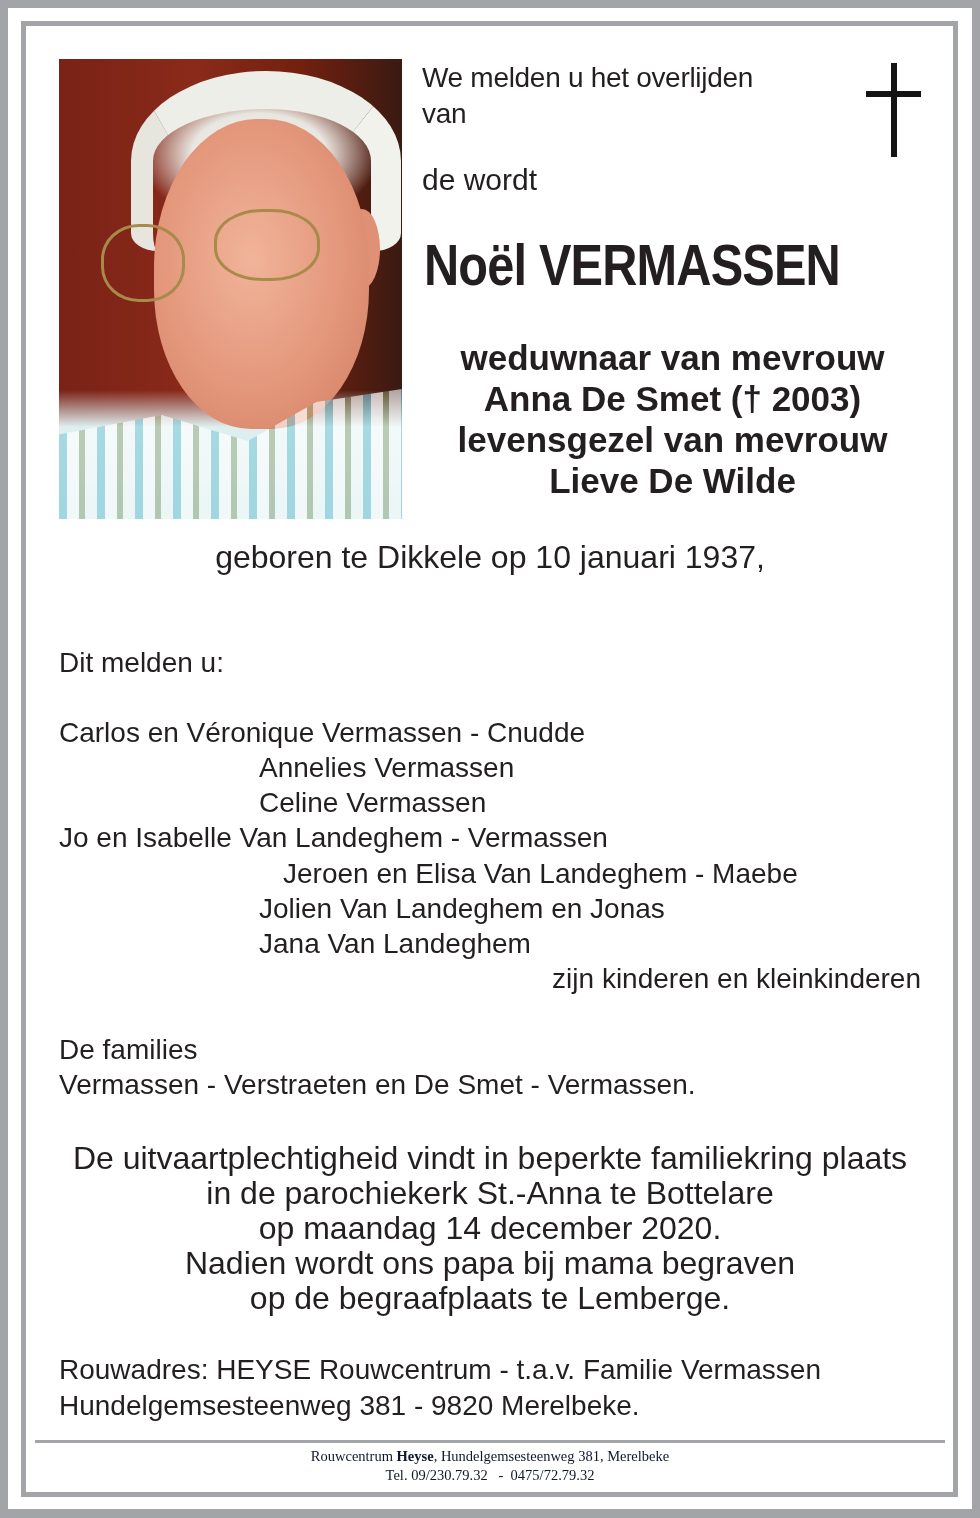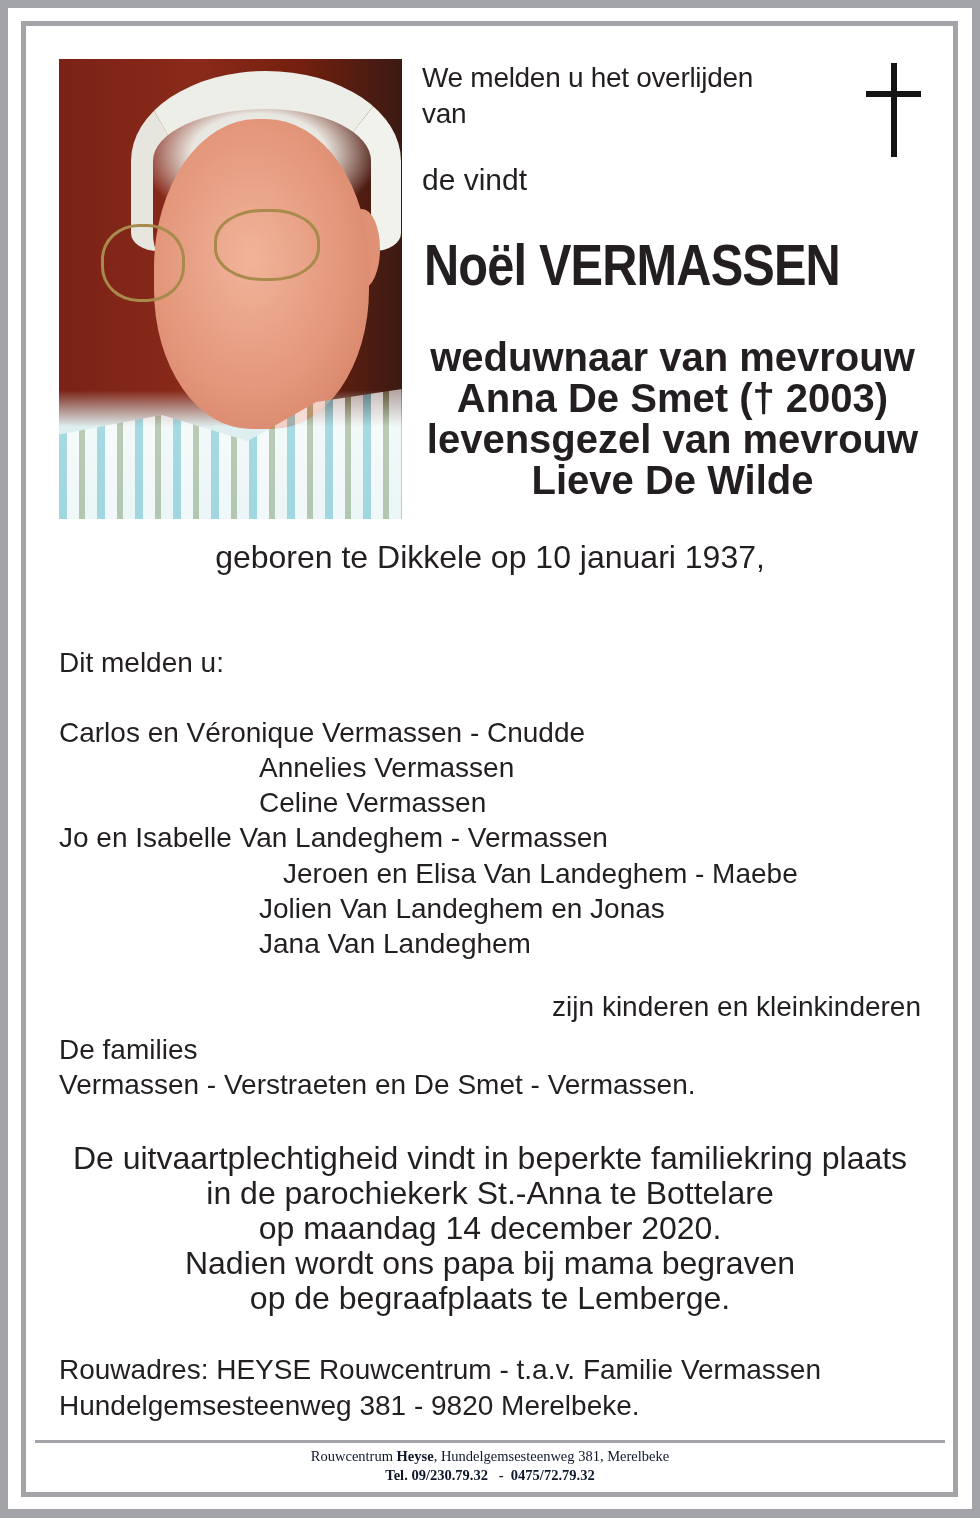--- a/index.html
+++ b/index.html
@@ -60,21 +60,21 @@
     .cross-h { position: absolute; left: 866px; top: 91px; width: 55px; height: 6px; background: #141414; }
 
     .intro { left: 422px; top: 60px; font-size: 28px; line-height: 36px; letter-spacing: -0.3px; }
     .title-prefix { left: 422px; top: 162px; font-size: 30px; line-height: 36px; }
     .name {
       left: 424px; top: 232px; font-size: 58px; line-height: 66px; font-weight: bold;
       letter-spacing: -1px; transform: scaleX(0.84); transform-origin: left top;
     }
     .relation {
       left: 420px; top: 337px; width: 505px; text-align: center;
-      font-size: 40px; line-height: 41px; font-weight: bold; white-space: normal;
+      font-size: 35px; line-height: 41px; font-weight: bold; white-space: normal;
     }
     .relation div { white-space: nowrap; }
     .center-block { left: 40px; width: 900px; text-align: center; font-size: 32px; line-height: 35px; }
     .left-line { left: 59px; font-size: 28px; line-height: 35px; }
     .indent { left: 259px; font-size: 28px; line-height: 35px; }
     .right-line { right: 59px; font-size: 28px; line-height: 35px; }
     .sep { position: absolute; left: 35px; top: 1440px; width: 910px; height: 3px; background: #a3a4a8; }
     .footer {
       left: 40px; width: 900px; text-align: center;
       font-family: "Liberation Serif", serif; font-size: 14.5px; line-height: 19px; color: #0f172a;
@@ -99,21 +99,21 @@
 <div>
   <div class="cross-v"></div>
   <div class="cross-h"></div>
 </div>
 
 <div class="abs intro">
   <div>We melden u het overlijden</div>
   <div>van</div>
 </div>
 
-<div class="abs title-prefix">de vindt</div>
+<div class="abs title-prefix">de wordt</div>
 <div class="abs name">Noël VERMASSEN</div>
 
 <div class="abs relation">
   <div>weduwnaar van mevrouw</div>
   <div>Anna De Smet († 2003)</div>
   <div>levensgezel van mevrouw</div>
   <div>Lieve De Wilde</div>
 </div>
 
 <div class="abs center-block" style="top:540px;">
@@ -122,34 +122,34 @@
 
 <div class="abs left-line" style="top:645px;">Dit melden u:</div>
 
 <div class="abs left-line" style="top:715px;">Carlos en Véronique Vermassen - Cnudde</div>
 <div class="abs indent" style="top:750px;">Annelies Vermassen</div>
 <div class="abs indent" style="top:785px;">Celine Vermassen</div>
 <div class="abs left-line" style="top:820px;">Jo en Isabelle Van Landeghem - Vermassen</div>
 <div class="abs indent" style="top:856px;margin-left:24px;">Jeroen en Elisa Van Landeghem - Maebe</div>
 <div class="abs indent" style="top:891px;">Jolien Van Landeghem en Jonas</div>
 <div class="abs indent" style="top:926px;">Jana Van Landeghem</div>
-<div class="abs right-line" style="top:961px;margin-top:28px;">zijn kinderen en kleinkinderen</div>
+<div class="abs right-line" style="top:961px;">zijn kinderen en kleinkinderen</div>
 
 <div class="abs left-line" style="top:1032px;">De families</div>
 <div class="abs left-line" style="top:1067px;">Vermassen - Verstraeten en De Smet - Vermassen.</div>
 
 <div class="abs center-block" style="top:1141px;">
   <div>De uitvaartplechtigheid vindt in beperkte familiekring plaats</div>
   <div>in de parochiekerk St.-Anna te Bottelare</div>
   <div>op maandag 14 december 2020.</div>
   <div>Nadien wordt ons papa bij mama begraven</div>
   <div>op de begraafplaats te Lemberge.</div>
 </div>
 
 <div class="abs left-line" style="top:1352px;">Rouwadres: HEYSE Rouwcentrum - t.a.v. Familie Vermassen</div>
 <div class="abs left-line" style="top:1388px;">Hundelgemsesteenweg 381 - 9820 Merelbeke.</div>
 
 <div class="sep"></div>
 
 <div class="abs footer" style="top:1447px;">
   <div><span>Rouwcentrum </span><b>Heyse</b><span>, Hundelgemsesteenweg 381, Merelbeke</span></div>
-  <div style="white-space:pre;font-weight:bold;">Tel. 09/230.79.32   -  0475/72.79.32</div>
+  <div style="white-space:pre;">Tel. 09/230.79.32   -  0475/72.79.32</div>
 </div>
 
 </body></html>

